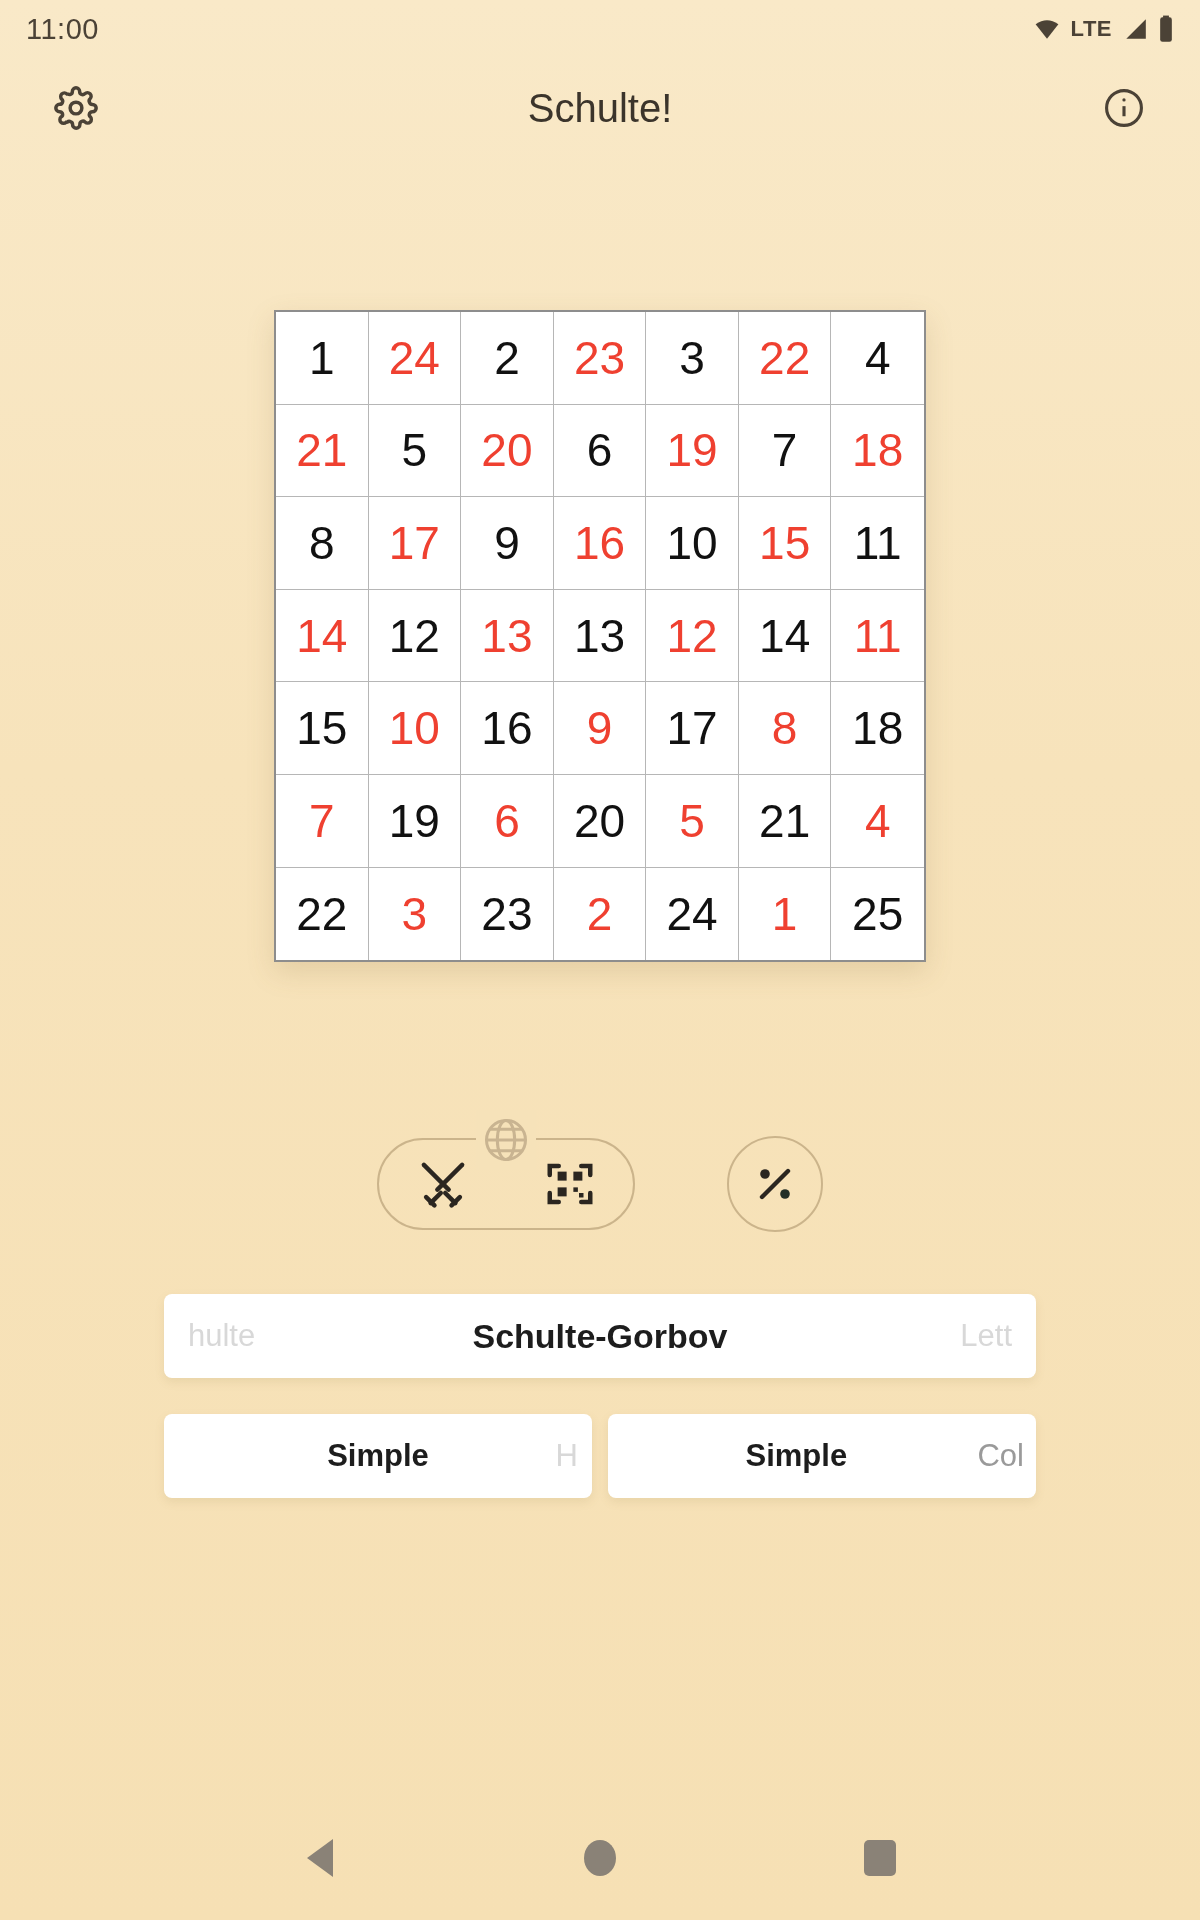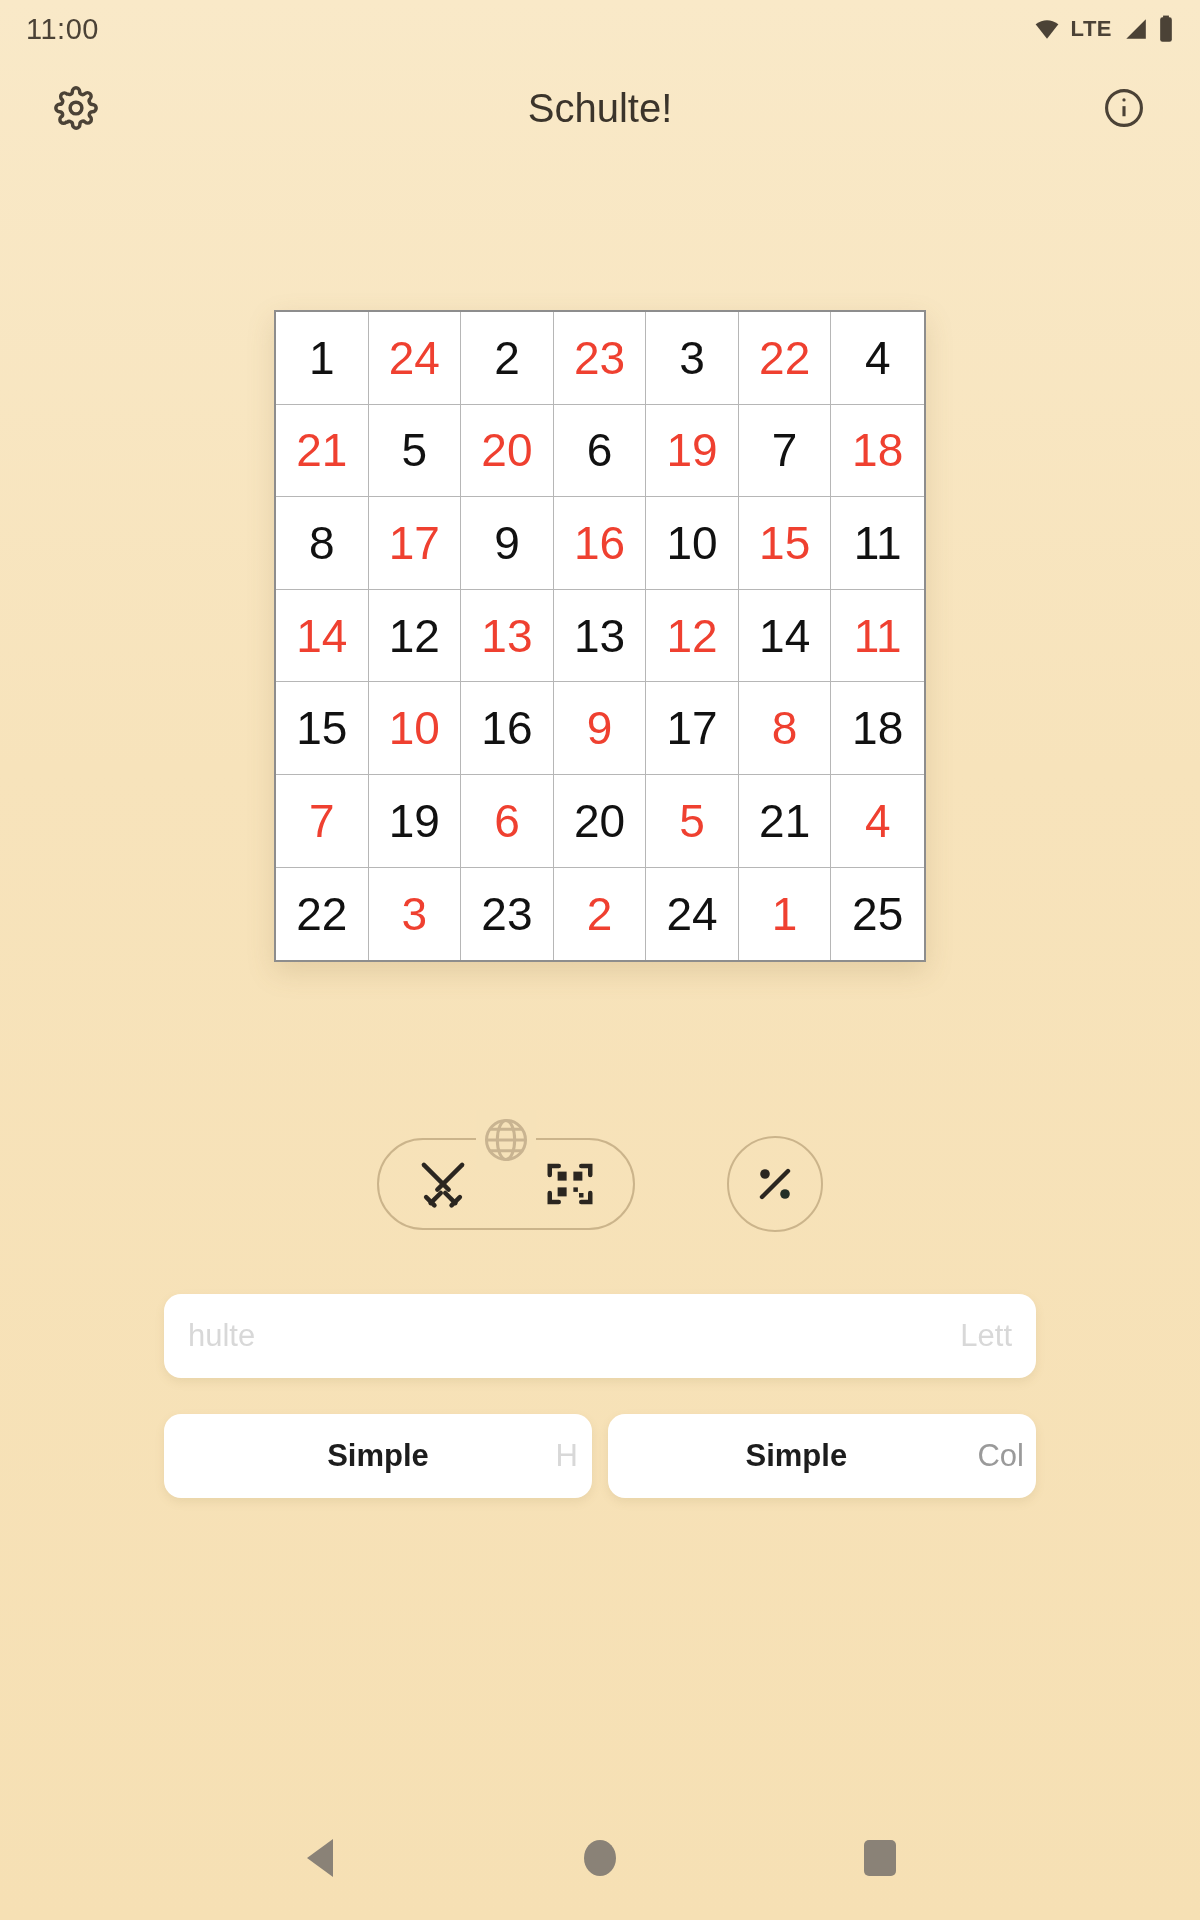--- a/index.html
+++ b/index.html
@@ -101,21 +101,21 @@
     display: flex; align-items: center; justify-content: center;
     margin-left: 92px;
   }
 
   
   .pickers { flex: none; padding: 0 164px; margin-top: 50px; }
   .picker {
     position: relative;
     height: 84px;
     background: #ffffff;
-    border-radius: 17px;
+    border-radius: 8px;
     box-shadow: 0 4px 10px rgba(150,120,70,0.13);
     display: flex; align-items: center;
     overflow: hidden;
     margin-bottom: 36px;
   }
   .picker .opt {
     position: absolute;
     font-size: 31px;
     color: #9a9a9a;
     white-space: nowrap;
@@ -284,20 +284,21 @@
         <circle cx="7" cy="7" r="2.4" fill="#2b2620" stroke="none"></circle>
         <circle cx="17" cy="17" r="2.4" fill="#233028" stroke="none"></circle>
       </svg>
     </div>
   </div>
 
   <div class="pickers">
 
     <div class="picker">
       <span class="opt faint" style="left:24px;">hulte</span>
+      <span class="opt sel" style="left:50%; transform:translateX(-50%); font-size:34px;">Schulte-Gorbov</span>
       <span class="opt faint" style="right:24px;">Lett</span>
     </div>
 
 
     <div class="dualrow">
       <div class="picker">
         <span class="opt sel" style="left:50%; transform:translateX(-50%);">Simple</span>
         <span class="opt faint" style="right:14px;">H</span>
       </div>
       <div class="picker">

